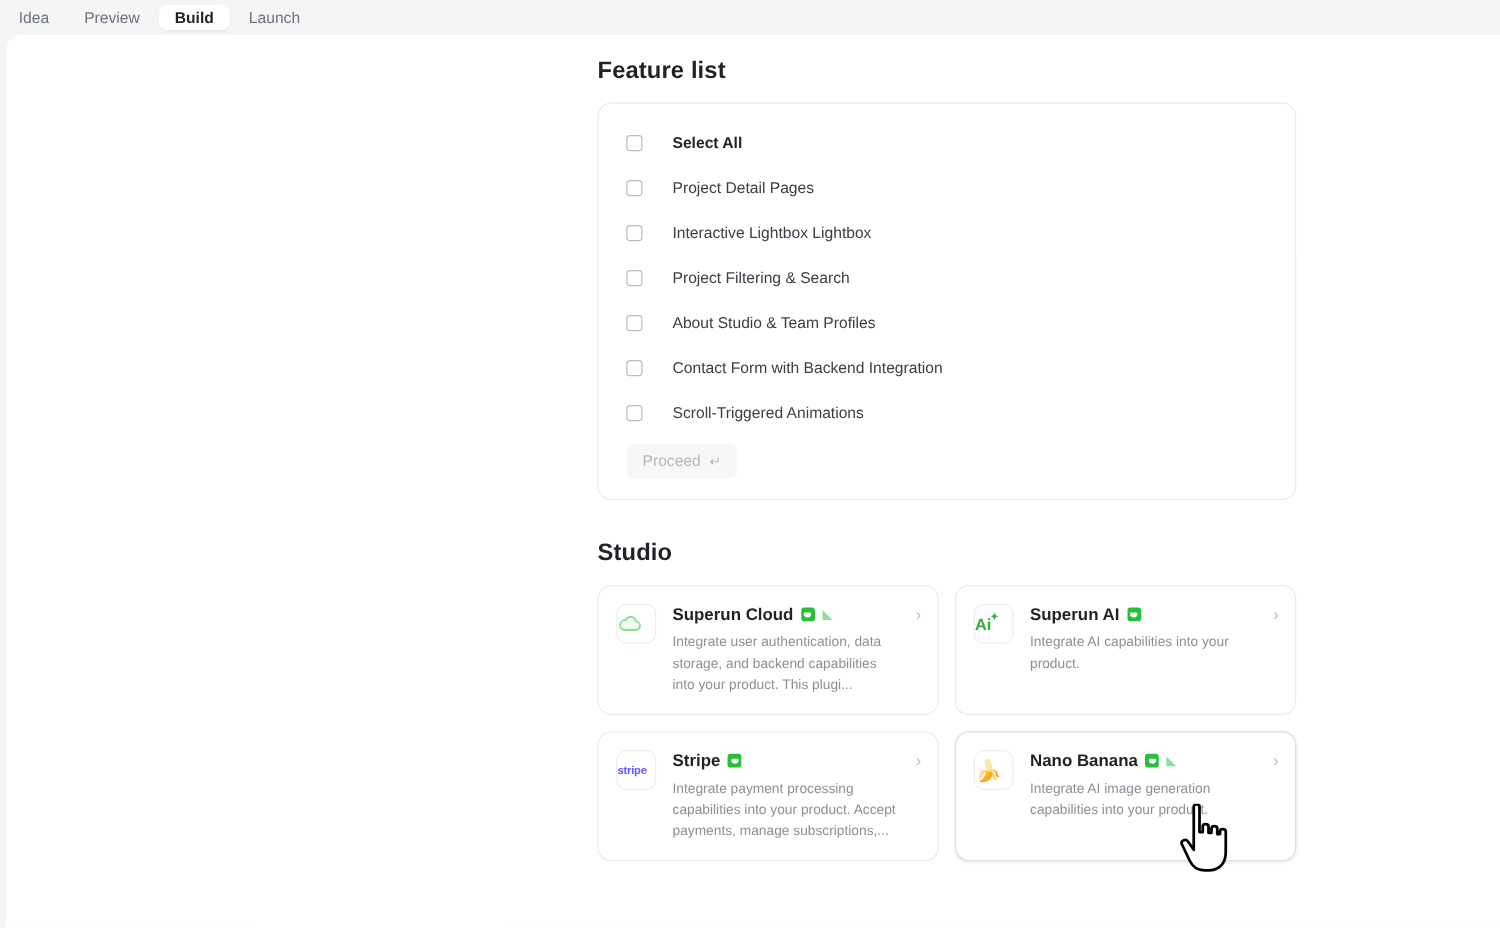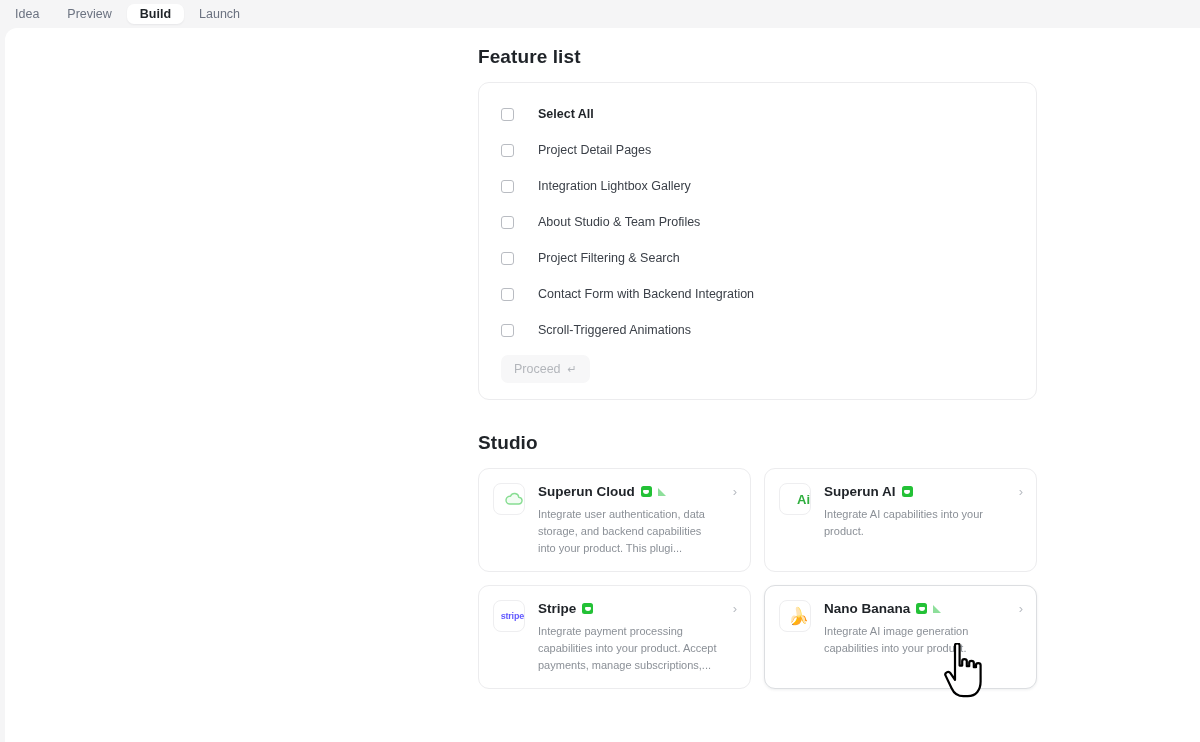--- a/index.html
+++ b/index.html
@@ -146,21 +146,21 @@
     box-shadow: 0 1px 3px rgba(16,24,40,.07);
   }
   .svc-icon {
     width: 32px; height: 32px;
     min-width: 32px;
     border: 1px solid #eeeef0;
     border-radius: 8px;
     background: #fff;
     display: flex;
     align-items: center;
-    justify-content: flex-end;
+    justify-content: flex-start;
     overflow: hidden;
   }
   .svc-icon .stripe-word {
     font-size: 9px;
     font-weight: 700;
     color: #635bff;
     letter-spacing: -.2px;
     font-family: "Liberation Sans", sans-serif;
   }
   .svc-icon .ai-word {
@@ -257,31 +257,31 @@
         <span class="feature-label">Select All</span>
       </div>
 
       <div class="feature-row">
         <span class="cbx"></span>
         <span class="feature-label">Project Detail Pages</span>
       </div>
 
       <div class="feature-row">
         <span class="cbx"></span>
-        <span class="feature-label">Integration Lightbox Gallery</span>
+        <span class="feature-label">Interactive Lightbox Lightbox</span>
+      </div>
+
+      <div class="feature-row">
+        <span class="cbx"></span>
+        <span class="feature-label">Project Filtering &amp; Search</span>
       </div>
 
       <div class="feature-row">
         <span class="cbx"></span>
         <span class="feature-label">About Studio &amp; Team Profiles</span>
-      </div>
-
-      <div class="feature-row">
-        <span class="cbx"></span>
-        <span class="feature-label">Project Filtering &amp; Search</span>
       </div>
 
       <div class="feature-row">
         <span class="cbx"></span>
         <span class="feature-label">Contact Form with Backend Integration</span>
       </div>
 
       <div class="feature-row">
         <span class="cbx"></span>
         <span class="feature-label">Scroll-Triggered Animations</span>

